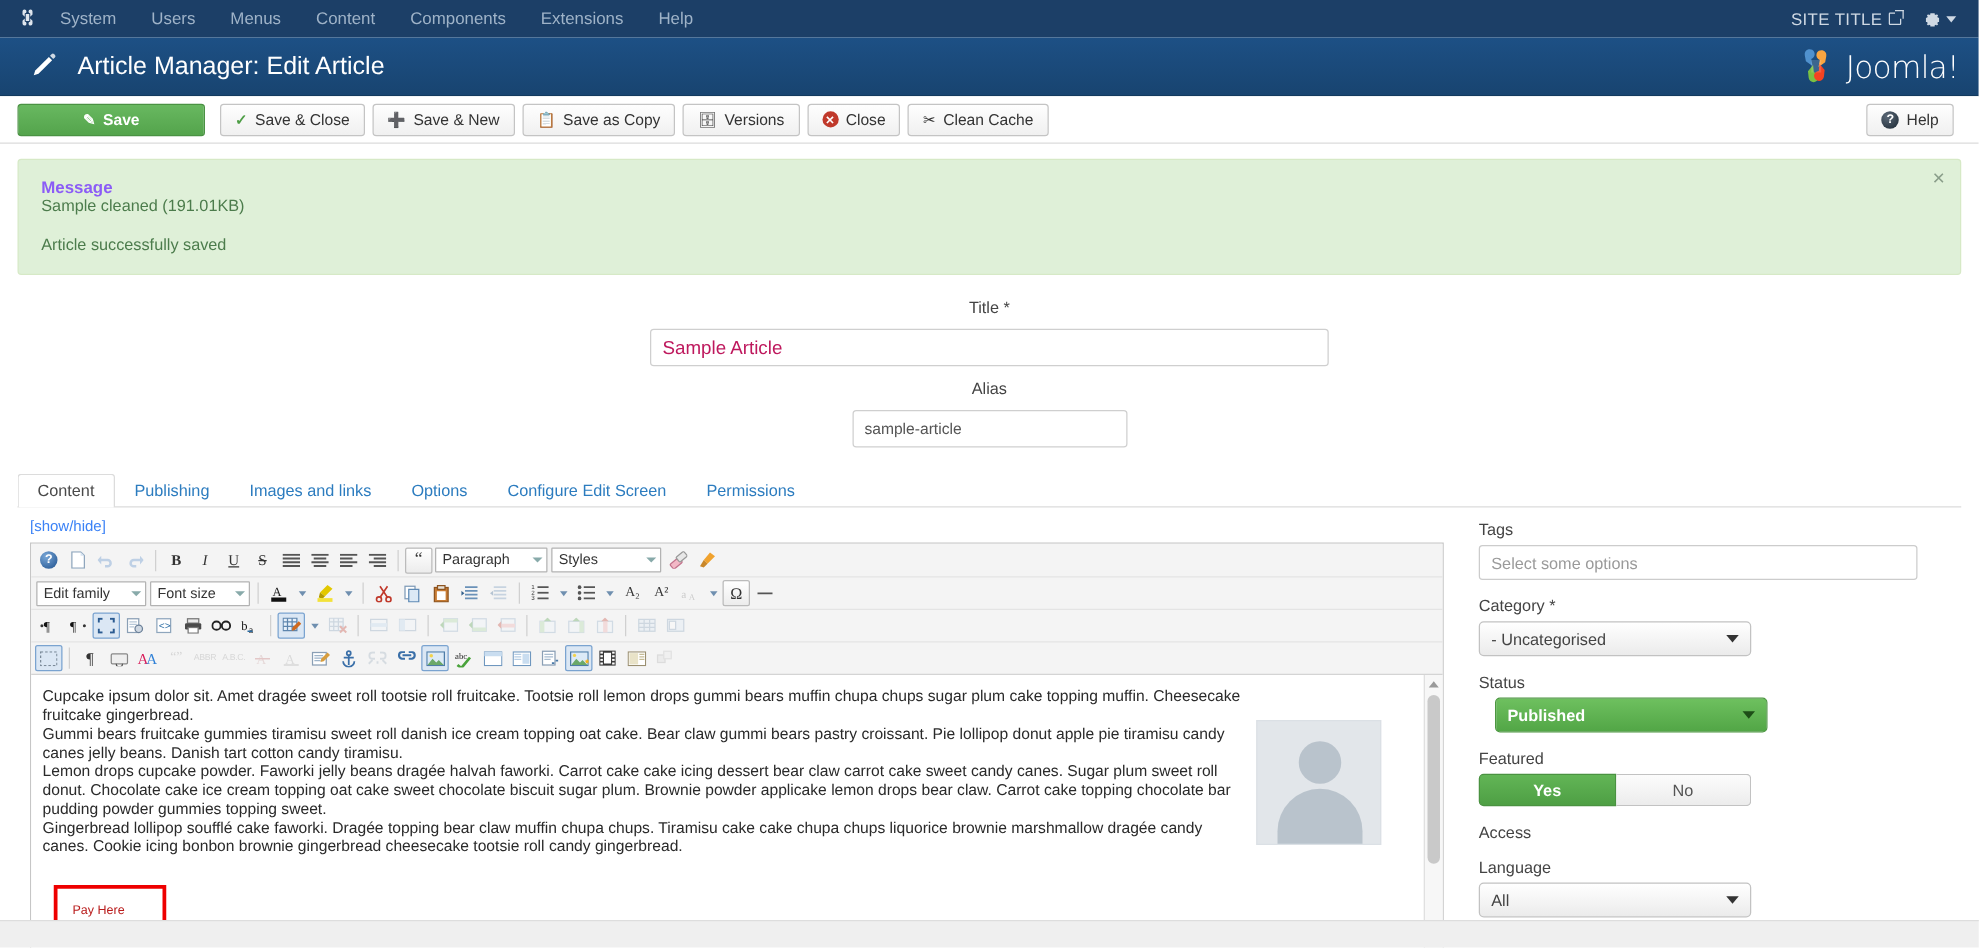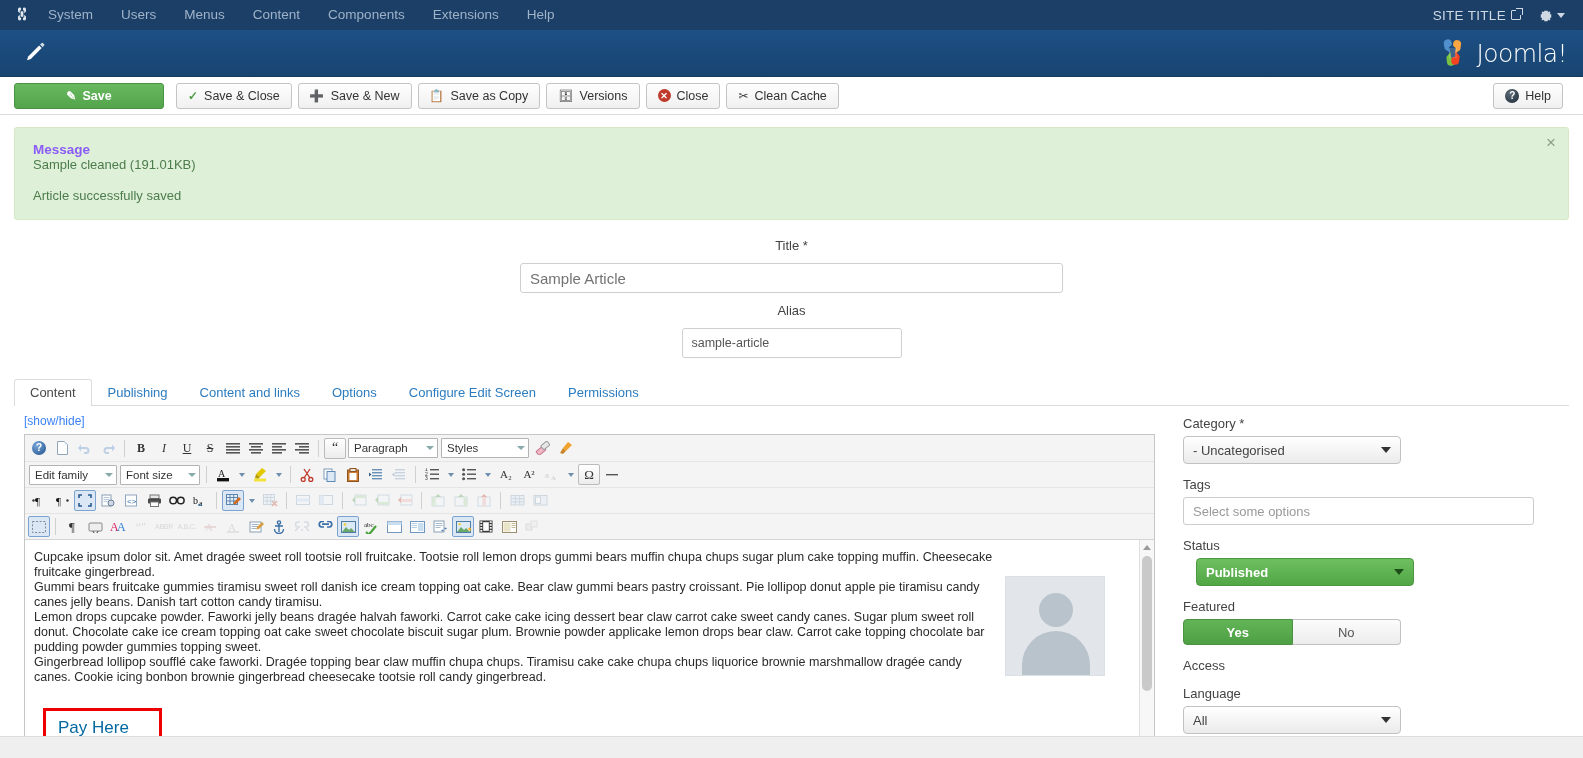--- a/index.html
+++ b/index.html
@@ -133,21 +133,21 @@
     color: #8a9e8a; cursor: pointer; line-height: 1;
   }
 
   
   .title-row {
     display: flex; align-items: center; padding: 18px 14px 0 14px; gap: 10px; flex-direction: column;
   }
   .lbl { font-size: 13px; color: #444; }
   .txtinput {
     border: 1px solid #cfcfcf; border-radius: 3px; height: 30px;
-    padding: 0 9px; font-size: 15px; color: #737373;
+    padding: 0 9px; font-size: 15px; color: #be185d;
     font-family: "Liberation Sans", sans-serif; background: #fff;
   }
   #title-field { width: 543px; font-size: 15px; }
   #alias-field { width: 220px; font-size: 12.5px; color: #555; }
   .alias-lbl { }
 
   
   .tabs {
     display: flex; align-items: flex-end; margin: 20px 14px 0 14px;
     border-bottom: 1px solid #dcdcdc; height: 28px;
@@ -237,21 +237,21 @@
     background: #b9c3cc; left: 33px; top: 16px;
   }
   .float-img .body {
     position: absolute; width: 68px; height: 46px; left: 16px; top: 54px;
     background: #b9c3cc; border-radius: 34px 34px 0 0;
   }
   .payhere-box {
     border: 3px solid #ee0000; display: inline-block;
     padding: 9px 30px 11px 12px; margin: 23px 0 0 9px;
   }
-  .payhere-link { color: #0369a1; font-size: 17px; text-decoration: none; }
+  .payhere-link { color: #b91c1c; font-size: 10px; text-decoration: none; }
   .ed-scrollbar {
     position: absolute; right: 0; top: 0; bottom: 0; width: 15px;
     background: #f7f7f7; border-left: 1px solid #e0e0e0;
   }
   .sb-up, .sb-down {
     position: absolute; left: 0; width: 14px; height: 14px;
     display: flex; align-items: center; justify-content: center;
   }
   .sb-up { top: 0; } .sb-down { bottom: 0; }
   .sb-arrow-u { width:0;height:0;border-left:4px solid transparent;border-right:4px solid transparent;border-bottom:5px solid #9a9a9a; }
@@ -340,20 +340,21 @@
   </div>
 </div>
 
 <div class="header">
   <span class="pencil-icon">
     <svg width="26" height="26" viewBox="0 0 26 26">
         <path fill="#fff" d="M5 20.2l1.2-3.8L17.1 5.5l2.6 2.6L8.8 19l-3.8 1.2z"></path>
         <path fill="#cfd9e4" d="M18 4.6l2.6 2.6 1.4-1.4a1.3 1.3 0 0 0 0-1.8l-.8-.8a1.3 1.3 0 0 0-1.8 0L18 4.6z"></path>
       </svg>
   </span>
+  <span class="page-title">Article Manager: Edit Article</span>
   <span class="joomla-logo">
     <span class="jlogo-mark">
       <svg width="34" height="34" viewBox="0 0 34 34">
         <path fill="#5091cd" d="M9.5 6.5a4 4 0 1 1 4.6 4v5.8l-4.6-4.6V6.5z" transform="rotate(-10 17 17)"></path>
         <path fill="#f9a541" d="M23.5 7.5a4 4 0 1 0-4.6 4v5.8l4.6-4.6V7.5z" transform="rotate(10 17 17)"></path>
         <path fill="#7ac143" d="M10 25.5a4 4 0 1 0 4.6-4v-5.8L10 20.3v5.2z" transform="rotate(-6 17 17)"></path>
         <path fill="#f44321" d="M24 24.5a4 4 0 1 1-4.6-4v-5.8l4.6 4.6v5.2z" transform="rotate(6 17 17)"></path>
         <rect fill="#ffffff" opacity=".15" x="13" y="12" width="8" height="10"></rect>
       </svg>
     </span>
@@ -408,21 +409,21 @@
 <div class="title-row">
   <span class="lbl">Title *</span>
   <input id="title-field" class="txtinput" value="Sample Article" style="">
   <span class="lbl alias-lbl">Alias</span>
   <input id="alias-field" class="txtinput" value="sample-article" style="">
 </div>
 
 <div class="tabs">
   <div class="tab active">Content</div>
   <div class="tab">Publishing</div>
-  <div class="tab">Content and links</div>
+  <div class="tab">Images and links</div>
   <div class="tab">Options</div>
   <div class="tab">Configure Edit Screen</div>
   <div class="tab">Permissions</div>
 </div>
 
 <div class="main">
 
   <div class="col-left">
     <div class="showhide">[show/hide]</div>
 
@@ -965,31 +966,31 @@
           <span class="sb-down">
               <span class="sb-arrow-d"></span>
             </span>
         </div>
       </div>
     </div>
   </div>
 
   <div class="col-right">
     <div class="fld">
+      <label class="fld-label">Tags</label>
+      <div class="tagbox">
+        <span>Select some options</span>
+      </div>
+    </div>
+
+    <div class="fld">
       <label class="fld-label">Category *</label>
       <div class="selbox">
         <span>- Uncategorised</span>
         <span class="dcar"></span>
-      </div>
-    </div>
-
-    <div class="fld">
-      <label class="fld-label">Tags</label>
-      <div class="tagbox">
-        <span>Select some options</span>
       </div>
     </div>
 
     <div class="fld">
       <label class="fld-label">Status</label>
       <div class="selbox green">
         <span>Published</span>
         <span class="dcar"></span>
       </div>
     </div>

